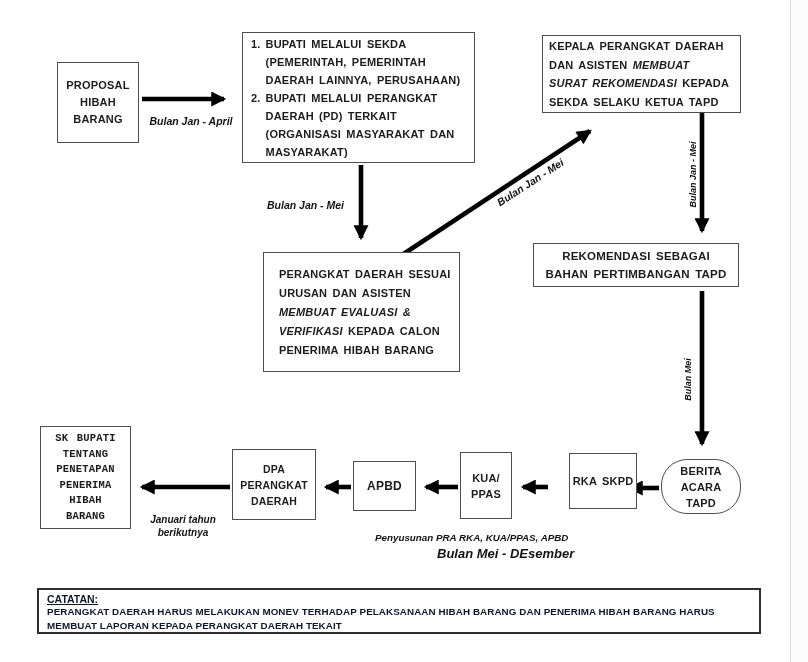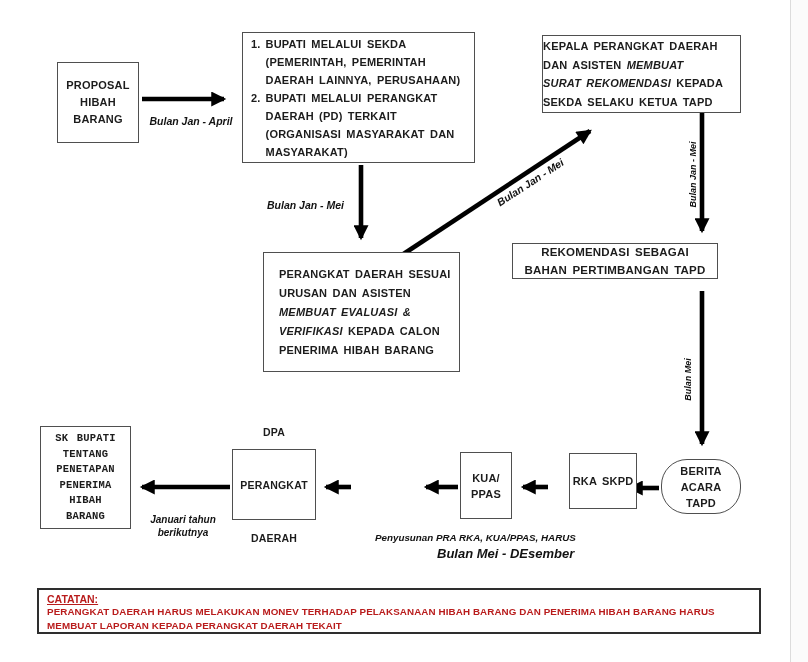--- a/index.html
+++ b/index.html
@@ -14,21 +14,21 @@
        letter-spacing:0.2px; word-spacing:2px; box-sizing:border-box;}
   .box.left{align-items:flex-start; text-align:left;}
   .it{font-style:italic;}
   .lbl{position:absolute; z-index:3; font-style:italic; font-weight:bold; font-size:10.5px;
        color:#121212; text-align:center; line-height:13px; white-space:nowrap;}
   .rot-90{transform:rotate(-90deg); transform-origin:center;}
   .rot-diag{transform:rotate(-33deg); transform-origin:center;}
   .li{display:flex; gap:5px; padding:0 4px 0 8px;}
   .li .num{flex:0 0 auto;}
   .catatan{position:absolute; z-index:2; background:#fff; border:2.5px solid #2e2e2e;
-           box-sizing:border-box; padding:3px 8px 4px 8px; color:#b91c1c;}
+           box-sizing:border-box; padding:3px 8px 4px 8px; color:#0f172a;}
   .catatan .title{font-weight:bold; font-size:10.5px; text-decoration:underline;}
   .catatan .body{font-weight:bold; font-size:9.8px; line-height:13.5px; letter-spacing:0.1px;}
 </style>
 </head>
 <body>
 
 <div class="canvas">
 
   <svg class="arrows" viewBox="0 0 808 662">
     <defs>
@@ -60,57 +60,60 @@
     <div class="li">
       <span class="num">1.</span>
       <span class="txt">BUPATI MELALUI SEKDA (PEMERINTAH, PEMERINTAH DAERAH LAINNYA, PERUSAHAAN)</span>
     </div>
     <div class="li">
       <span class="num">2.</span>
       <span class="txt">BUPATI MELALUI PERANGKAT DAERAH (PD) TERKAIT (ORGANISASI MASYARAKAT DAN MASYARAKAT)</span>
     </div>
   </div>
 
-  <div class="box left" style="left:542px; top:35px; width:199px; height:78px; padding-left:0; line-height:18.5px;">
+  <div class="box left" style="left:542px; top:35px; width:199px; height:78px; padding-left:6px; line-height:18.5px;">
     <div>KEPALA PERANGKAT DAERAH</div>
     <div><span>DAN ASISTEN </span><span class="it">MEMBUAT</span></div>
     <div><span class="it">SURAT REKOMENDASI</span><span> KEPADA</span></div>
     <div>SEKDA SELAKU KETUA TAPD</div>
   </div>
 
   <div class="box left" style="left:263px; top:252px; width:197px; height:120px; padding-left:15px; line-height:19px;">
     <div>PERANGKAT DAERAH SESUAI</div>
     <div>URUSAN DAN ASISTEN</div>
     <div class="it">MEMBUAT EVALUASI &amp;</div>
     <div><span class="it">VERIFIKASI</span><span> KEPADA CALON</span></div>
     <div>PENERIMA HIBAH BARANG</div>
   </div>
 
-  <div class="box" style="left:512px; top:243px; width:206px; height:36px; font-size:11.5px; line-height:18px;">
+  <div class="box" style="left:533px; top:243px; width:206px; height:44px; font-size:11.5px; line-height:18px;">
     <div>REKOMENDASI SEBAGAI</div>
     <div>BAHAN PERTIMBANGAN TAPD</div>
   </div>
 
   <div class="box" style="left:661px; top:459px; width:80px; height:55px; line-height:16px;border-radius:26px;">
     <div>BERITA</div>
     <div>ACARA</div>
     <div>TAPD</div>
   </div>
 
   <div class="box" style="left:550px; top:453px; width:68px; height:56px;margin-left:19px;">
     <div>RKA SKPD</div>
   </div>
 
   <div class="box" style="left:460px; top:452px; width:52px; height:67px; line-height:16px;">
     <div>KUA/</div>
     <div>PPAS</div>
   </div>
 
+  <div class="box" style="left:353px; top:461px; width:63px; height:50px; font-size:12px;">
+    <div>APBD</div>
+  </div>
 
-  <div class="box" style="left:232px; top:449px; width:84px; height:71px; font-size:10.5px; line-height:16px;gap:37px;">
+  <div class="box" style="left:232px; top:449px; width:84px; height:71px; font-size:10.5px; line-height:16px;">
     <div>DPA</div>
     <div>PERANGKAT</div>
     <div>DAERAH</div>
   </div>
 
   <div class="box" style="left:40px; top:426px; width:91px; height:103px; font-size:10.5px; line-height:15.5px;font-family:Liberation Mono, monospace;">
     <div>SK BUPATI</div>
     <div>TENTANG</div>
     <div>PENETAPAN</div>
     <div>PENERIMA</div>
@@ -126,21 +129,21 @@
 
   <div class="lbl rot-90" style="left:648px; top:168px; width:90px; font-size:9px;">Bulan Jan - Mei</div>
 
   <div class="lbl rot-90" style="left:657px; top:373px; width:62px; font-size:9px;">Bulan Mei</div>
 
   <div class="lbl" style="left:140px; top:489px; width:86px; font-size:10px;margin-top:24px;">
     <div>Januari tahun</div>
     <div>berikutnya</div>
   </div>
 
-  <div class="lbl" style="left:375px; top:531px; width:200px; font-size:9.8px; text-align:left;">Penyusunan PRA RKA, KUA/PPAS, HARUS</div>
+  <div class="lbl" style="left:375px; top:531px; width:200px; font-size:9.8px; text-align:left;">Penyusunan PRA RKA, KUA/PPAS, APBD</div>
   <div class="lbl" style="left:437px; top:547px; width:110px; font-size:13px;">Bulan Mei - DEsember</div>
 
   <div class="catatan" style="left:37px; top:588px; width:724px; height:46px;">
     <div class="title">CATATAN:</div>
     <div class="body">PERANGKAT DAERAH HARUS MELAKUKAN MONEV TERHADAP PELAKSANAAN HIBAH BARANG DAN PENERIMA HIBAH BARANG HARUS MEMBUAT LAPORAN KEPADA PERANGKAT DAERAH TEKAIT</div>
   </div>
 
   <div class="page-edge"></div>
 </div>
 

